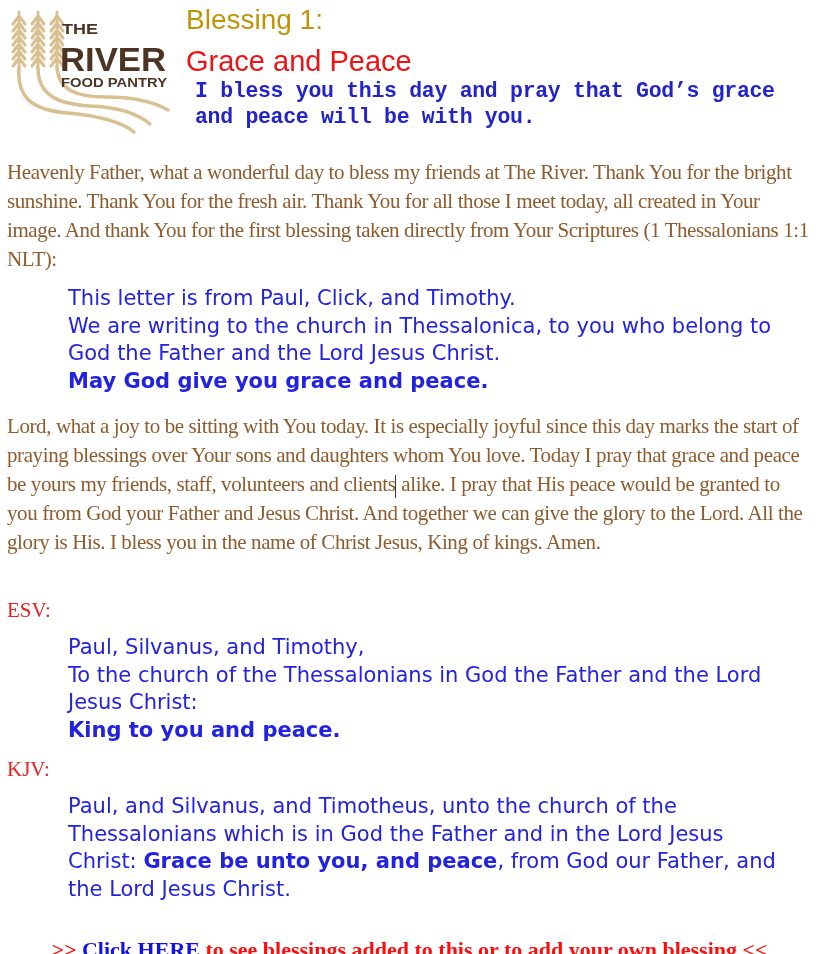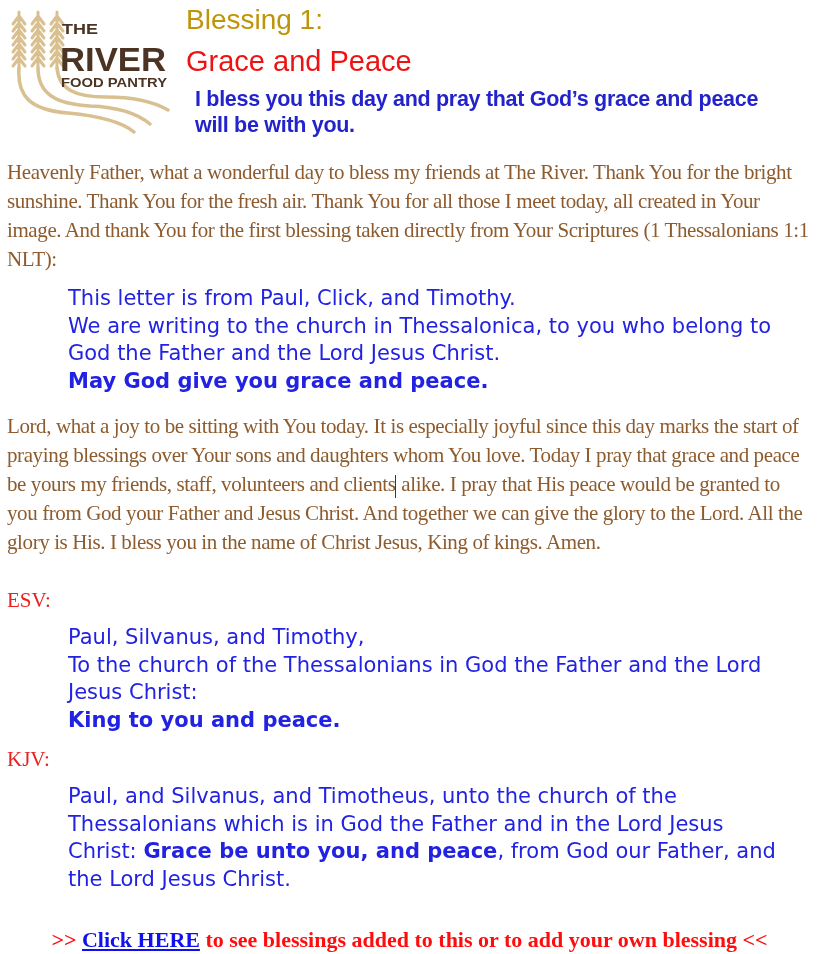--- a/index.html
+++ b/index.html
@@ -26,26 +26,25 @@
     line-height: 1.1;
   }
   .title-red {
     font-family: "Liberation Sans", sans-serif;
     font-size: 29px;
     color: #ee1313;
     margin-top: 10px;
     line-height: 1.1;
   }
   .lead-blue {
-    font-family: Liberation Sans, sans-serif;
+    font-family: Liberation Mono, monospace;
     font-weight: bold;
     font-size: 21.5px;
     letter-spacing: -0.3px;
     color: #2323cb;
-    margin-top: 8px;
     padding-left: 9px;
     max-width: 600px;
     line-height: 1.22;
   }
   
   main { padding: 0 7px; }
   .body-text {
     font-size: 21px;
     letter-spacing: -0.4px;
     color: #8d5b2d;
@@ -59,21 +58,21 @@
     font-family: cursive, "DejaVu Sans", sans-serif;
     font-size: 21px;
     color: #2222e2;
     line-height: 27.5px;
     max-width: 718px;
   }
   .quote .bold { font-weight: bold; }
   .version-label {
     font-size: 21px;
     color: #e82222;
-    margin-top: 30px;
+    margin-top: 40px;
     line-height: 26px;
   }
   .version-label.tight { margin-top: 12px; }
   .caret {
     display: inline-block;
     width: 0;
     border-left: 1.5px solid #3a3a3a;
     height: 23px;
     vertical-align: text-bottom;
     position: relative;

